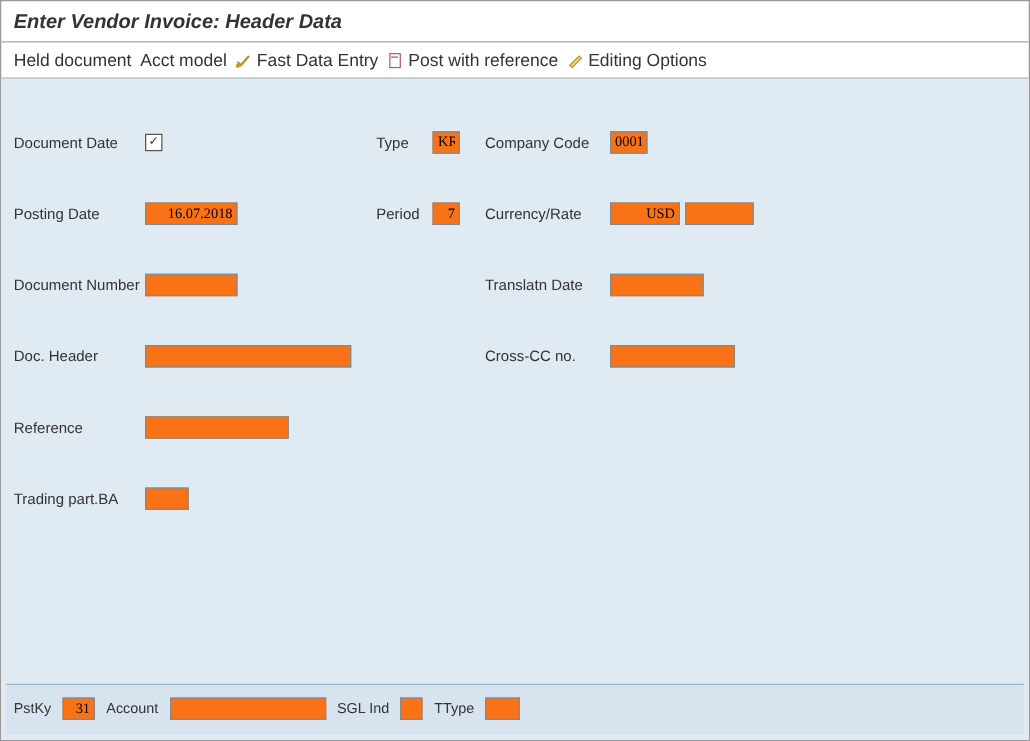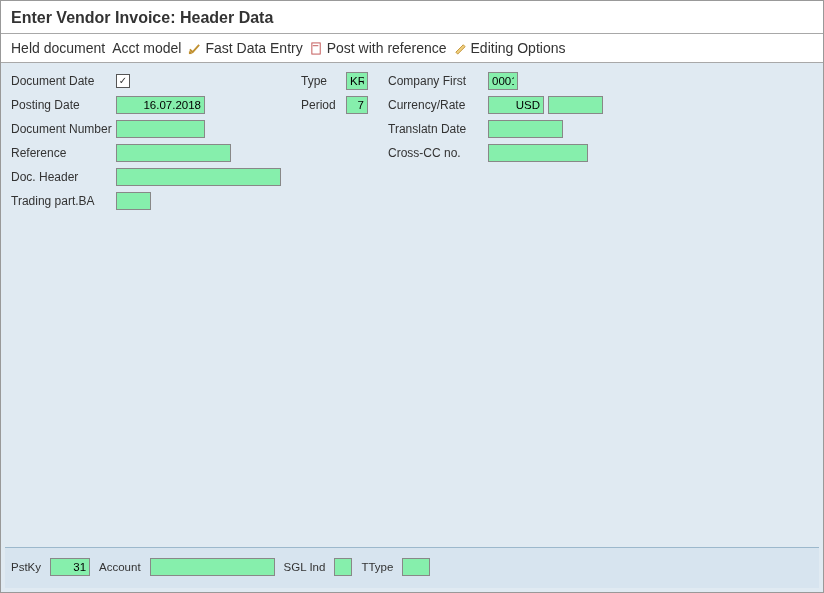--- a/index.html
+++ b/index.html
@@ -10,20 +10,21 @@
       width: 824px;
       height: 593px;
       color: #333;
       position: relative;
       border: 1px solid #999;
     }
     .title-bar {
       padding: 8px 10px 6px;
       font-size: 16px;
       font-weight: bold;
+      font-style: italic;
       color: #333;
       border-bottom: 1px solid #a8a8a8;
     }
     .toolbar {
       display: flex;
       align-items: center;
       gap: 7px;
       padding: 6px 10px;
       border-bottom: 1px solid #a8a8a8;
       font-size: 14px;
@@ -45,37 +46,37 @@
       height: calc(100% - 62px);
       background: #e0eaf2;
     }
     .form-area {
       padding: 8px 10px;
       flex: 1;
       display: flex;
       gap: 20px;
     }
     .col { display: flex; flex-direction: column; gap: 4px; }
-    .row { display: flex; align-items: center; height: 20px; }
+    .row { display: flex; align-items: center; height: 20px; margin-top: 33px; }
     .label {
       display: inline-block;
     }
     .col-left .label { width: 105px; }
     .col-mid .label { width: 45px; }
     .col-right .label { width: 100px; }
     input[type=text] {
       border: 1px solid #888;
-      background: #86efac;
+      background: #f97316;
       height: 18px;
       padding: 1px 3px;
       font-size: 11.5px;
-      font-family: Liberation Sans, sans-serif;
+      font-family: Liberation Serif, serif;
       text-align: right;
     }
-    .w-date { width: 89px; }
+    .w-date { width: 74px; }
     .w-type { width: 22px; text-align: right; padding-right: 3px;}
     .w-period { width: 22px; text-align: right; padding-right: 3px;}
     .w-company { width: 30px; }
     .w-cur { width: 56px; }
     .w-rate { width: 55px; }
     .w-ref { width: 115px; }
     .w-header { width: 165px; }
     .w-bp { width: 35px; }
     .w-trans { width: 75px; }
     .w-cross { width: 100px; }
@@ -104,21 +105,21 @@
       padding: 2px 0 6px;
       border-bottom: 0;
     }
     .line-item-row {
       display: flex;
       align-items: center;
       gap: 9px;
       font-size: 11.5px;
       margin-top: 6px;
     }
-    .w-pstky { width: 40px; text-align:right;}
+    .w-pstky { width: 26px; text-align:right;}
     .w-acct { width: 125px; }
     .w-sgl { width: 18px; }
     .w-ttype { width: 28px; }
   </style>
 </head>
 <body>
 
 <div class="title-bar">Enter Vendor Invoice: Header Data</div>
 
 <div class="toolbar">
@@ -155,47 +156,47 @@
       </div>
       <div class="row">
         <span class="label">Posting Date</span>
         <input type="text" class="w-date" value="16.07.2018" style="">
       </div>
       <div class="row">
         <span class="label">Document Number</span>
         <input type="text" class="w-date" value="" style="">
       </div>
       <div class="row">
+        <span class="label">Doc. Header</span>
+        <input type="text" class="w-header" value="" style="">
+      </div>
+      <div class="row">
         <span class="label">Reference</span>
         <input type="text" class="w-ref" value="" style="">
       </div>
       <div class="row">
-        <span class="label">Doc. Header</span>
-        <input type="text" class="w-header" value="" style="">
-      </div>
-      <div class="row">
         <span class="label">Trading part.BA</span>
         <input type="text" class="w-bp" value="" style="">
       </div>
     </div>
 
     <div class="col col-mid">
       <div class="row">
         <span class="label">Type</span>
         <input type="text" class="w-type" value="KR" style="">
       </div>
       <div class="row">
         <span class="label">Period</span>
         <input type="text" class="w-period" value="7" style="">
       </div>
     </div>
 
     <div class="col col-right">
       <div class="row">
-        <span class="label">Company First</span>
+        <span class="label">Company Code</span>
         <input type="text" class="w-company" value="0001" style="">
       </div>
       <div class="row">
         <span class="label">Currency/Rate</span>
         <input type="text" class="w-cur" value="USD" style="">
         <input type="text" class="w-rate" style="margin-left: 4px;" value="">
       </div>
       <div class="row">
         <span class="label">Translatn Date</span>
         <input type="text" class="w-trans" value="" style="">

